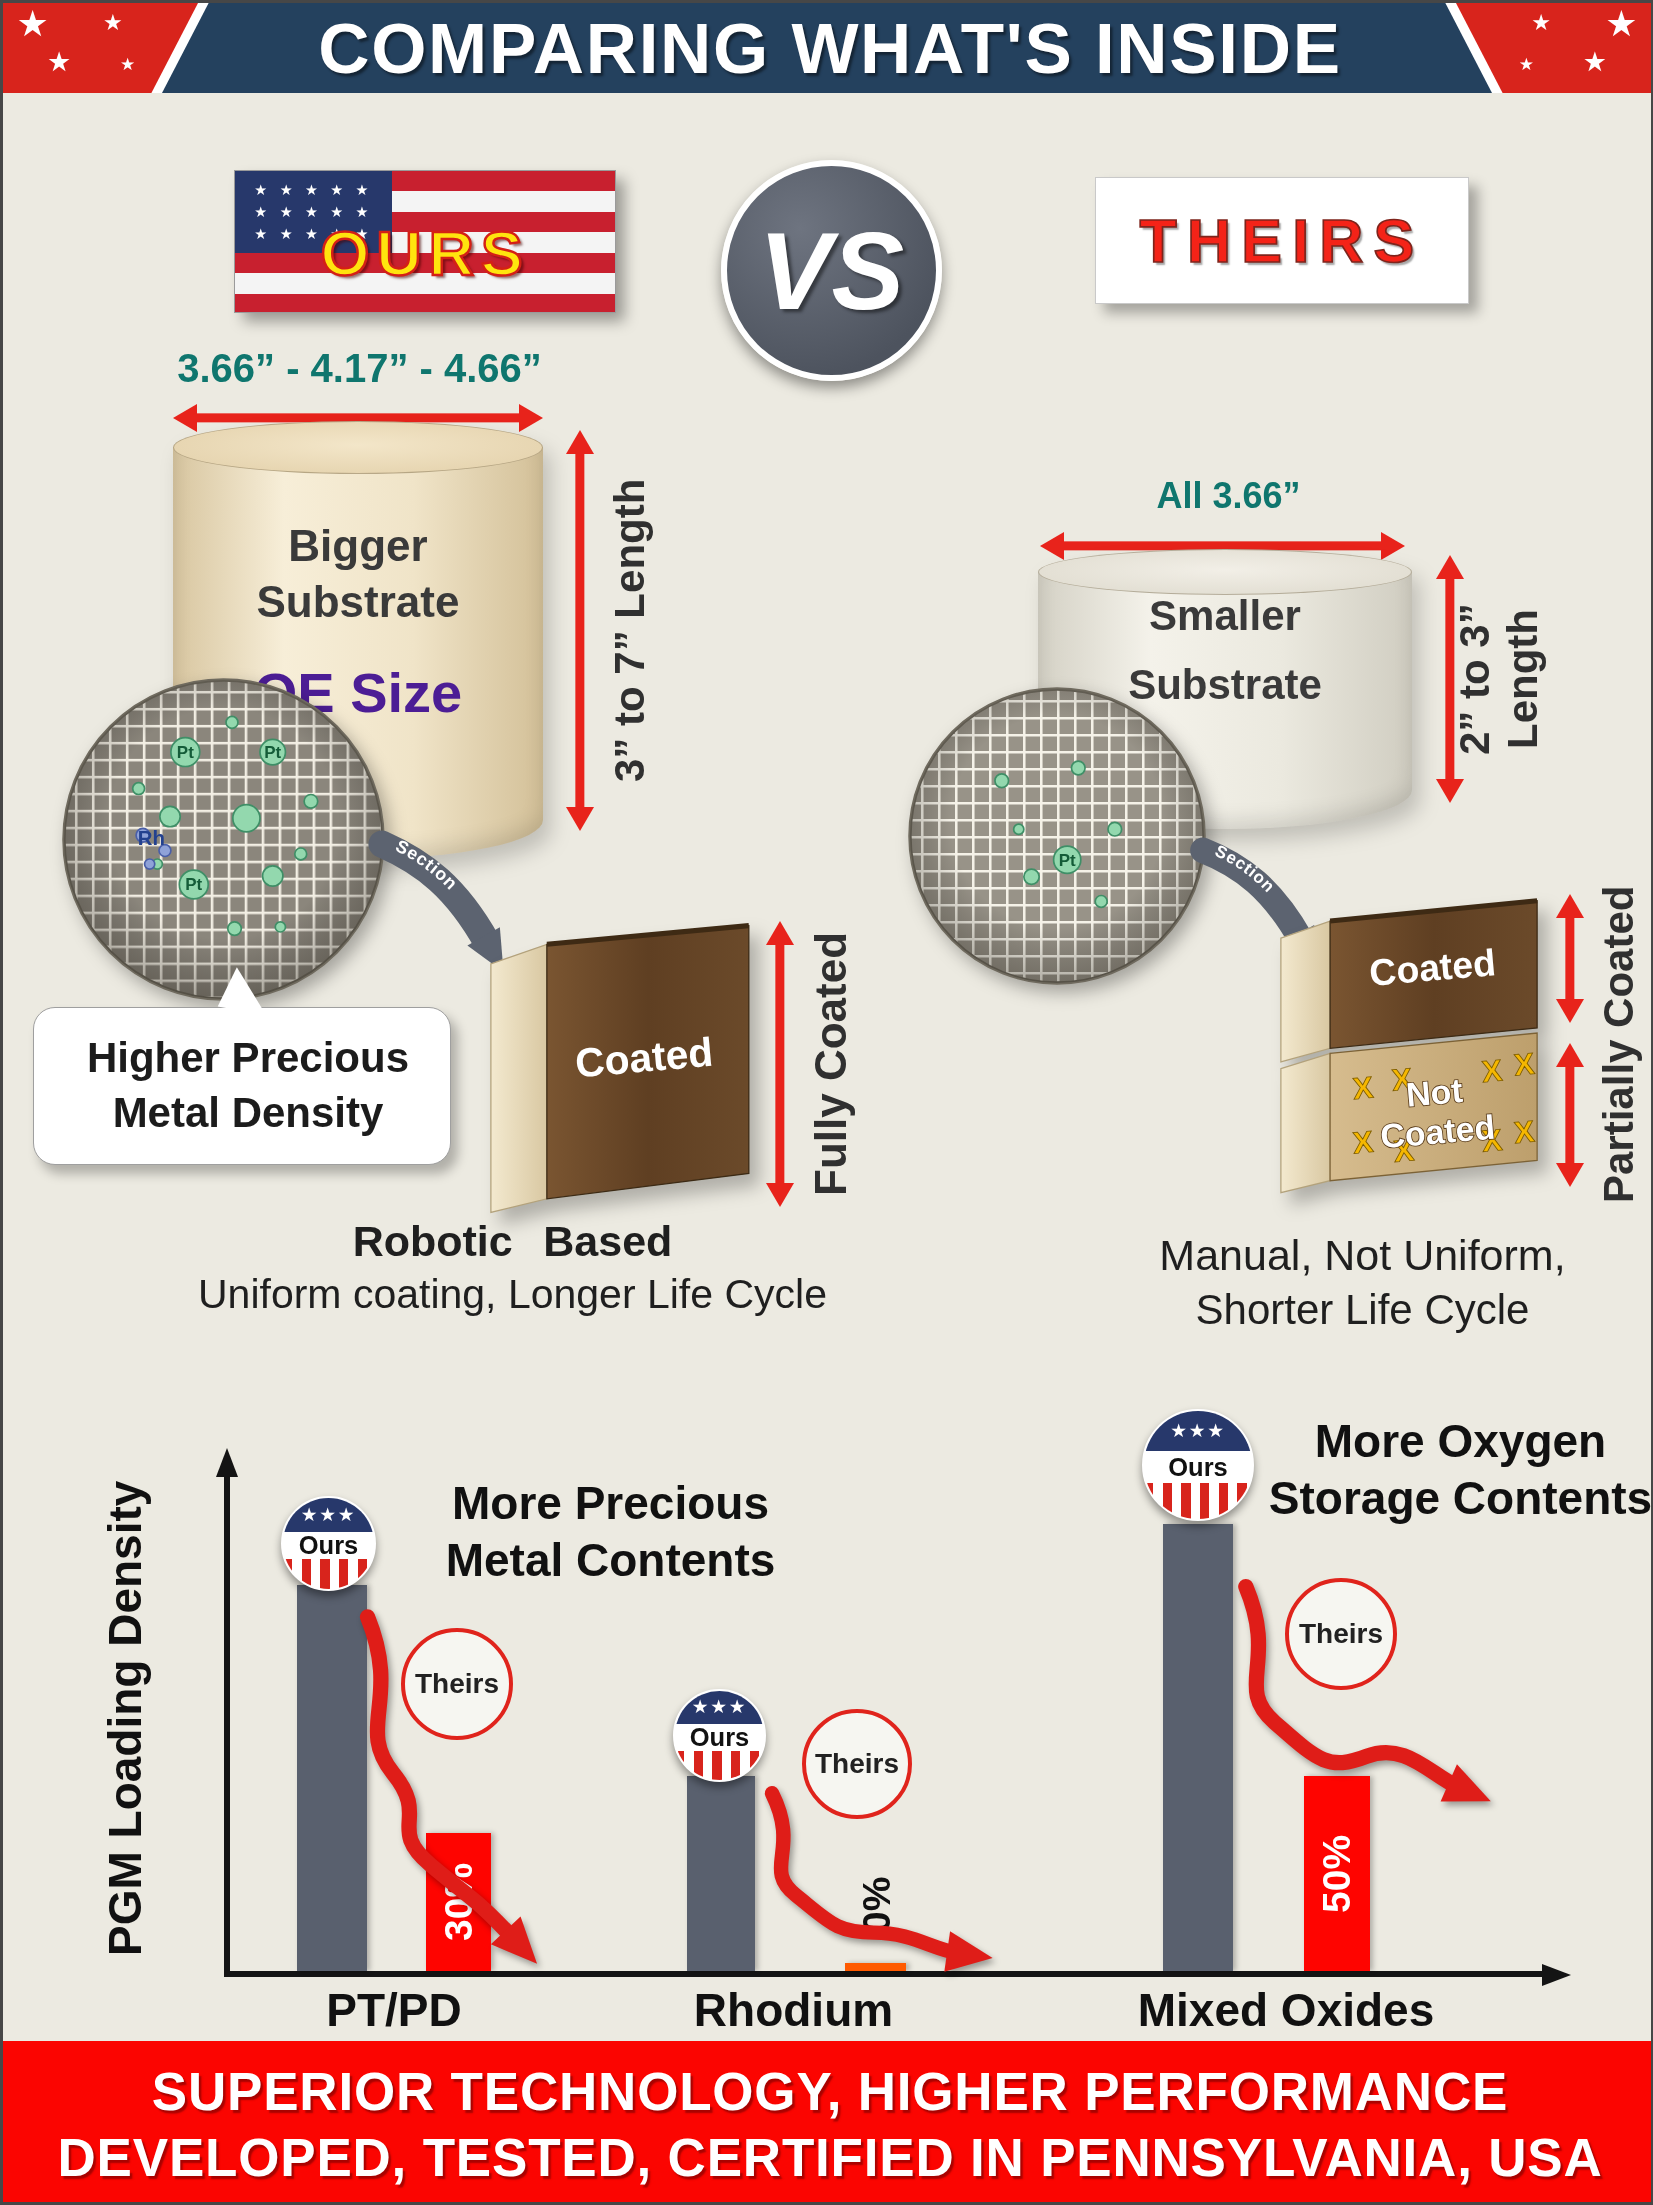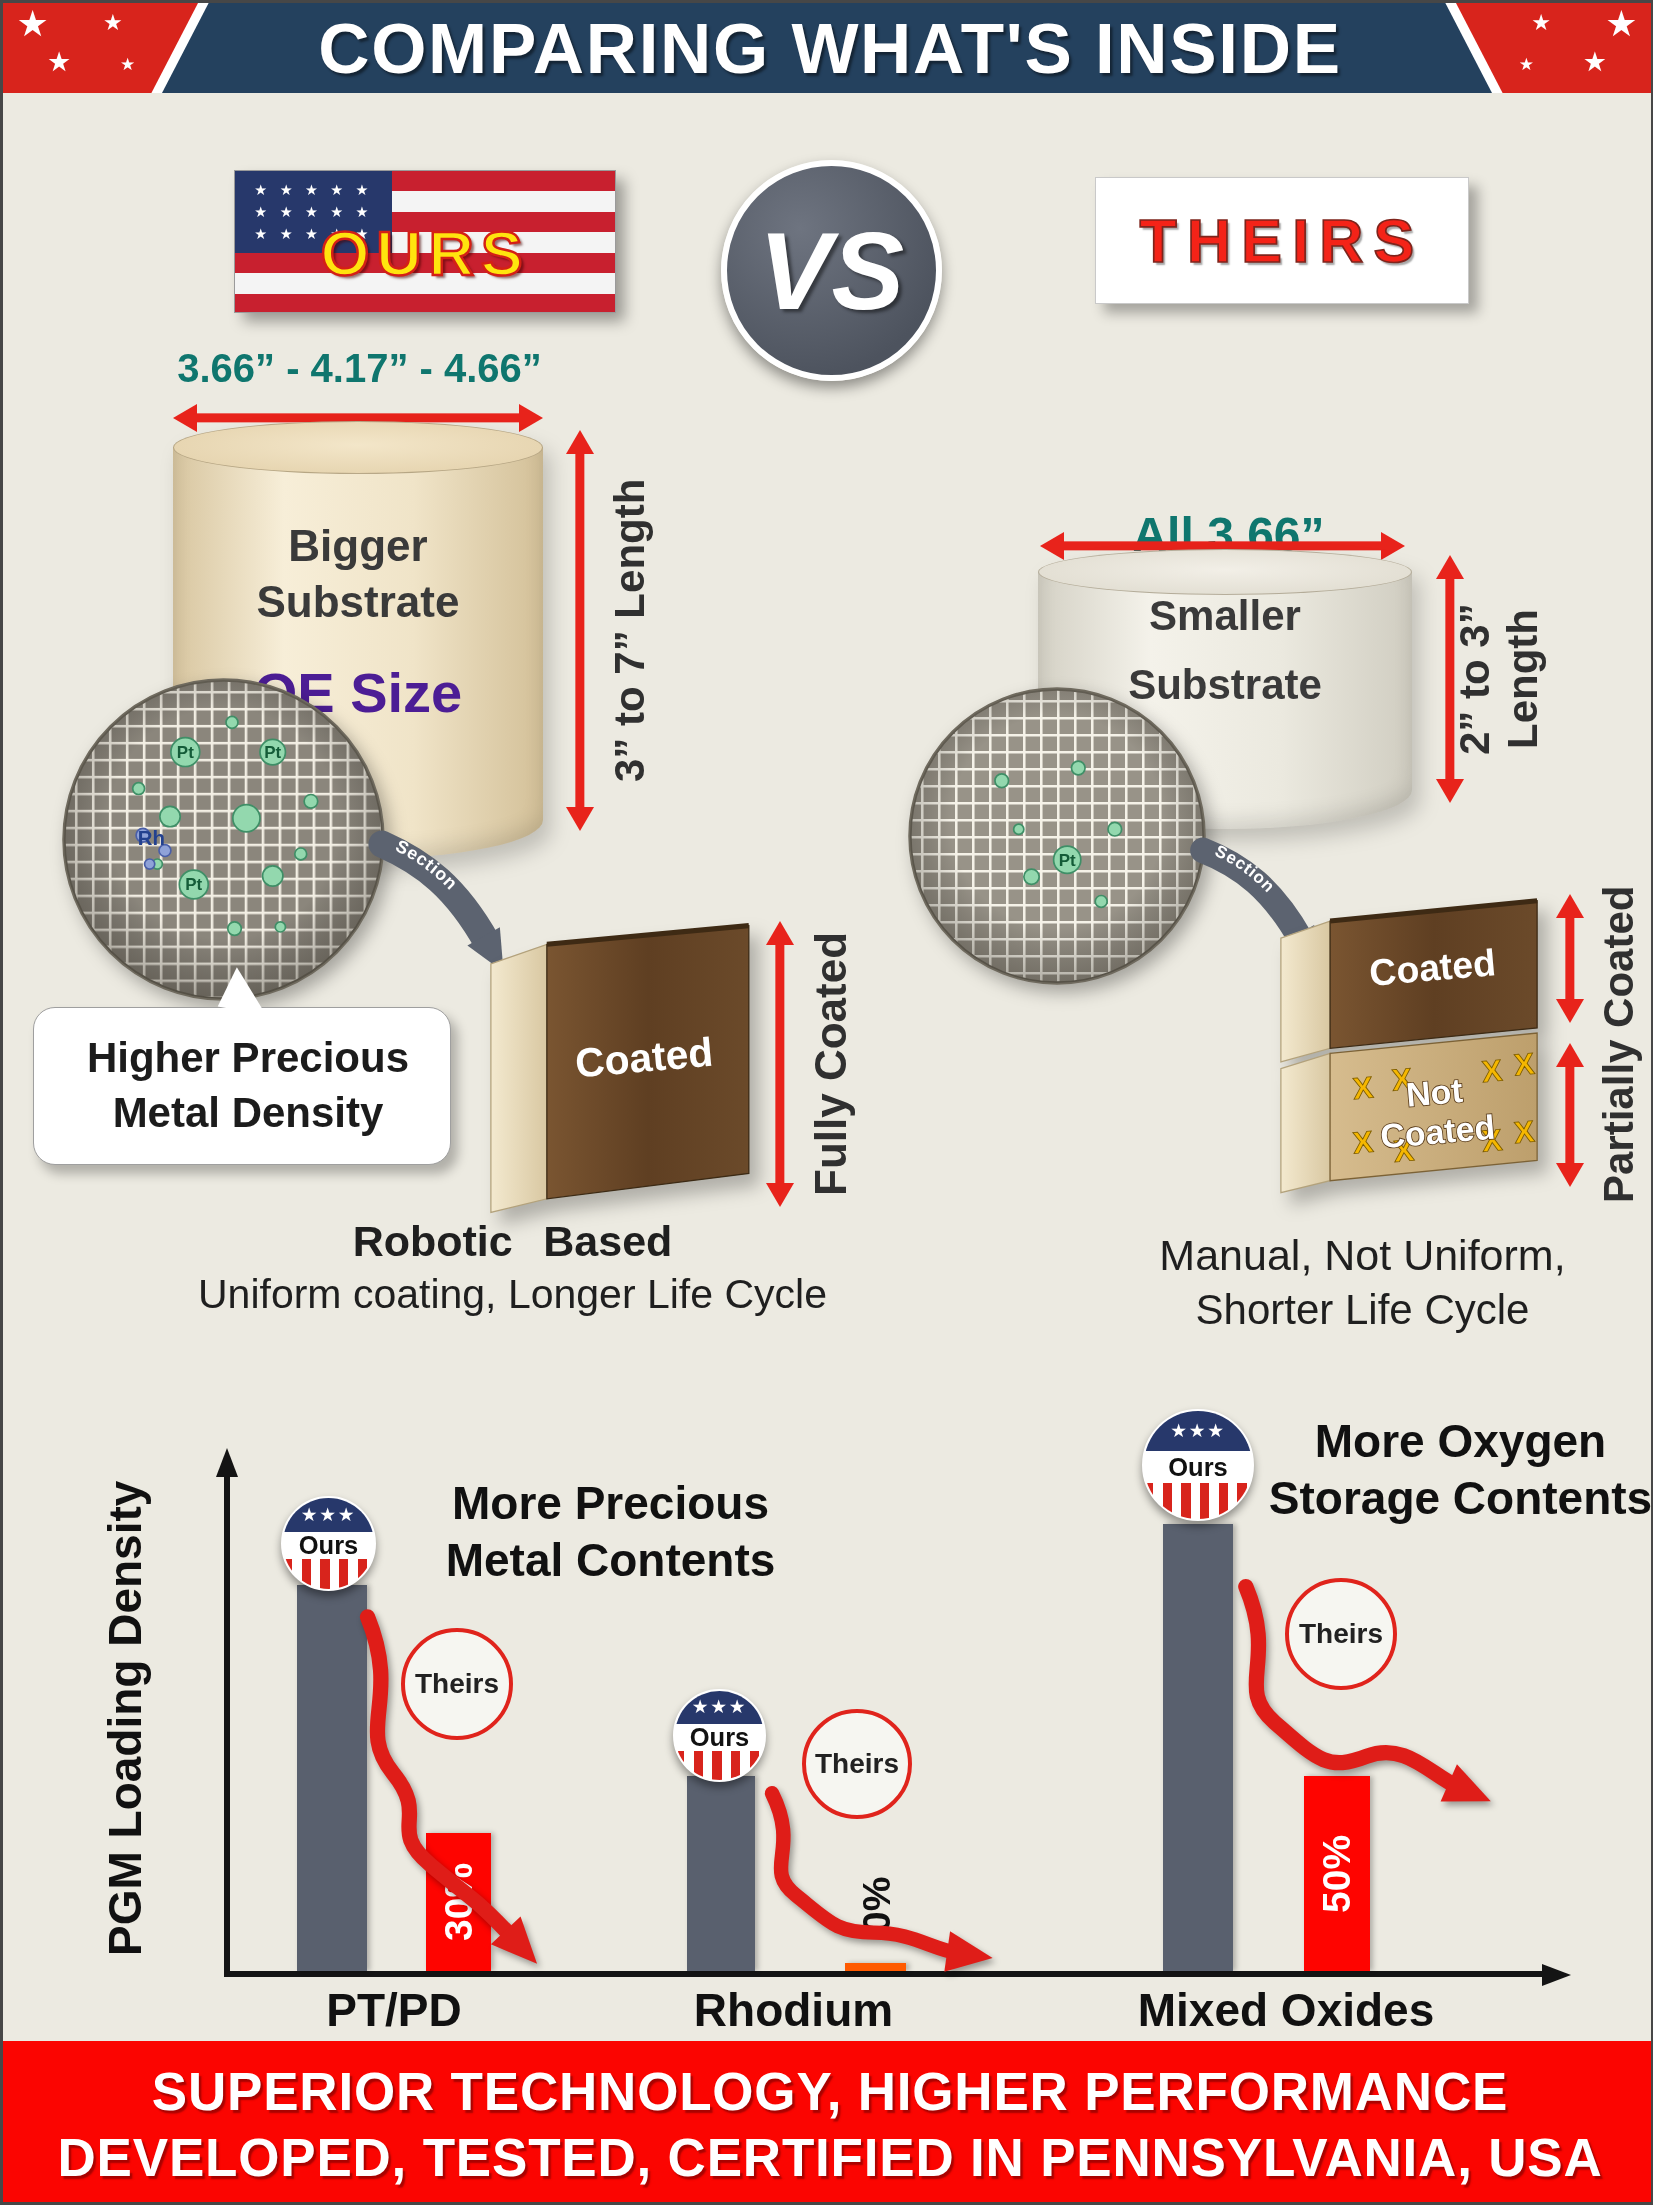--- a/index.html
+++ b/index.html
@@ -225,21 +225,21 @@
     <text x="196" y="182" font-size="48" font-weight="bold" fill="#ffffff" text-anchor="middle" transform="rotate(-5 196 182)">Coated</text>
   </svg>
   <div class="dimv" style="left:761px;top:918px;width:31px;height:286px;">
       <div class="shaft"></div>
     </div>
   <div class="vtext" style="left:801px;top:909px;width:53px;height:303px;font-size:44px;">Fully Coated</div>
 
   <div class="caption" style="left:212px;top:1214px;width:595px;font-size:43px;font-weight:600;word-spacing:18.7px;">Robotic Based</div>
   <div class="caption" style="left:127px;top:1268px;width:765px;font-size:41px;">Uniform coating, Longer Life Cycle</div>
 
-  <div class="dimtext" style="left:1094px;top:472px;width:263px;font-size:48px;margin-top:32px;">All 3.66”</div>
+  <div class="dimtext" style="left:1094px;top:472px;width:263px;font-size:36px;">All 3.66”</div>
   <div class="dimh" style="left:1037px;top:527px;width:365px;height:31px;">
       <div class="shaft"></div>
     </div>
 
   <div class="cyl" style="left:1035px;top:546px;width:374px;height:280px;">
     <div class="body" style="top:23px;background:linear-gradient(90deg,#d4d1c5,#f4f2ea 30%,#ebe9df 65%,#d0cdc1);"></div>
     <div class="lid" style="height:46px;background:radial-gradient(ellipse at 50% 45%,#f2efe7,#ddd9cc);"></div>
     <div class="txt" style="top:43px;font-size:42px;font-weight:600;">Smaller</div>
     <div class="txt" style="top:112px;font-size:42px;font-weight:600;">Substrate</div>
   </div>

